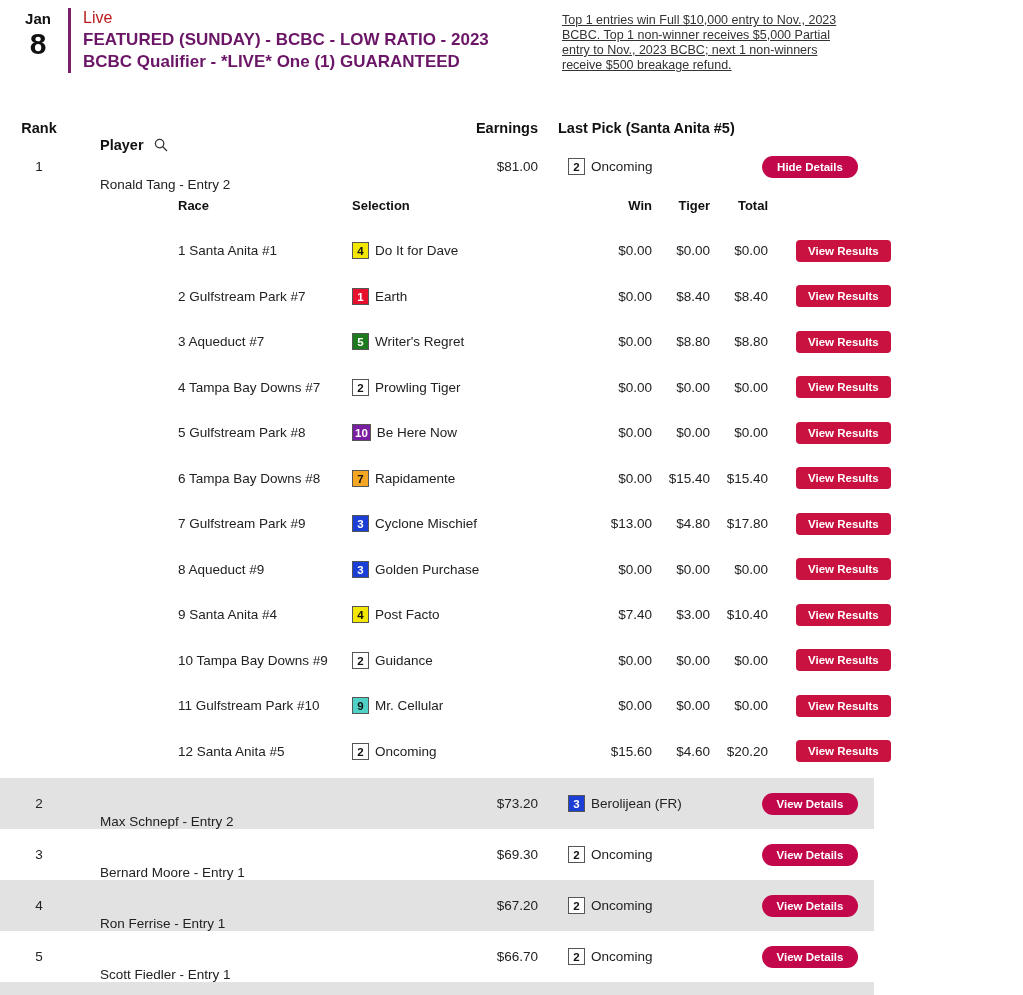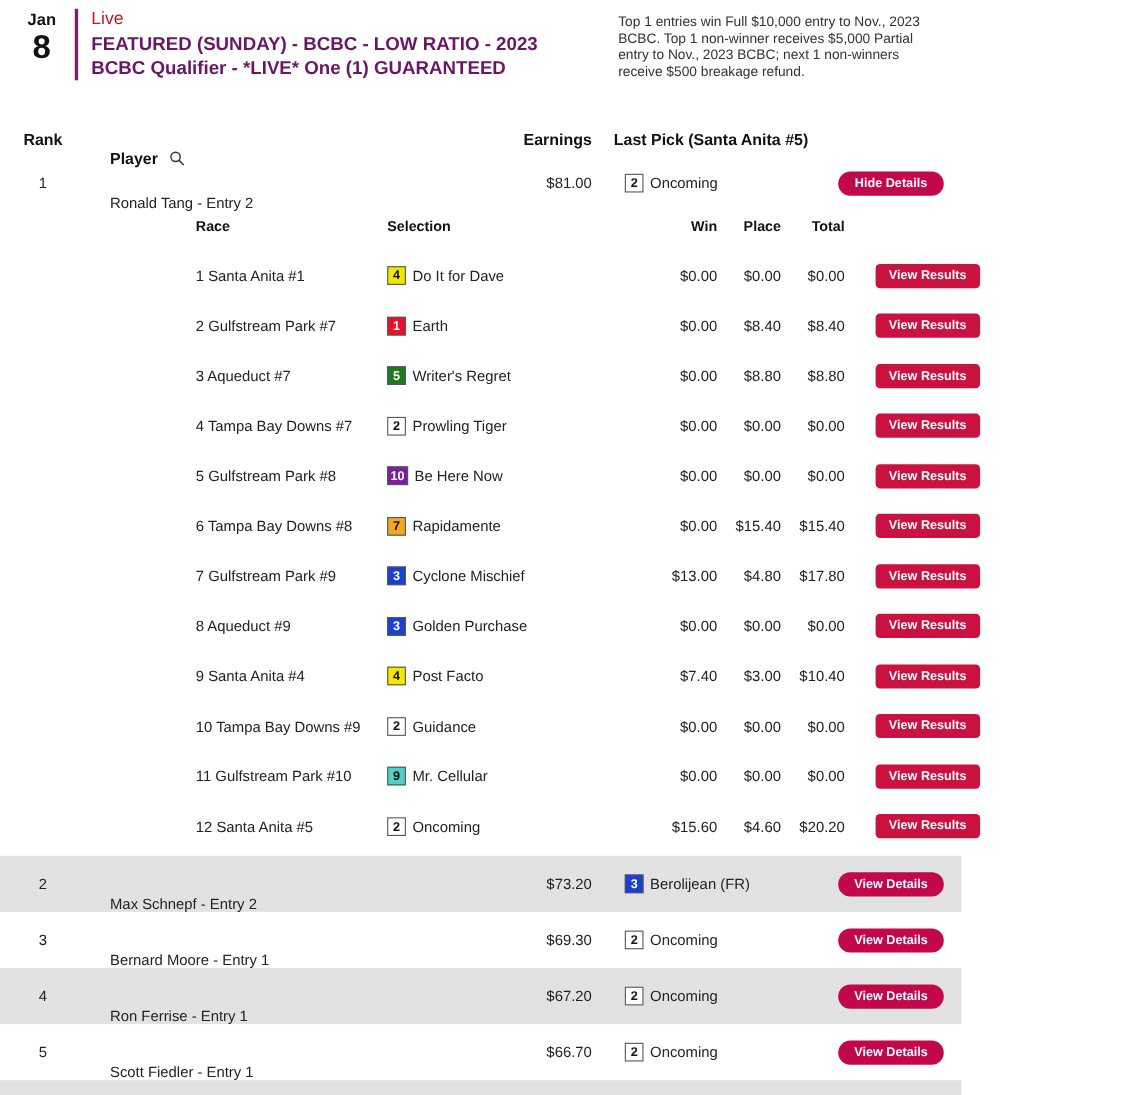--- a/index.html
+++ b/index.html
@@ -65,20 +65,21 @@
     font-weight: bold;
     color: #111;
     line-height: 22px;
   }
   .prizes-text {
     font-size: 12.5px;
     color: #333;
     line-height: 15px;
     margin-top: 3px;
     max-width: 470px;
+    text-decoration: underline;
   }
 
   
   .board { margin-top: 42px; width: 100%; }
 
   .col-head {
     display: flex;
     align-items: center;
     font-size: 14.5px;
     font-weight: bold;
@@ -210,21 +211,21 @@
           </div>
           <div class="c-act">
             <button class="btn btn-details">Hide Details</button>
           </div>
         </div>
         <div class="detail">
           <div class="detail-head">
             <div class="d-race">Race</div>
             <div class="d-sel">Selection</div>
             <div class="d-win">Win</div>
-            <div class="d-place">Place</div>
+            <div class="d-place">Tiger</div>
             <div class="d-total">Total</div>
             <div class="d-act"></div>
           </div>
           <div class="detail-row">
             <div class="d-race">1 Santa Anita #1</div>
             <div class="d-sel">
               <span class="chip" style="background: rgb(243, 230, 0); color: rgb(17, 17, 17);">4</span>
               <span>Do It for Dave</span>
             </div>
             <div class="d-win">$0.00</div>

